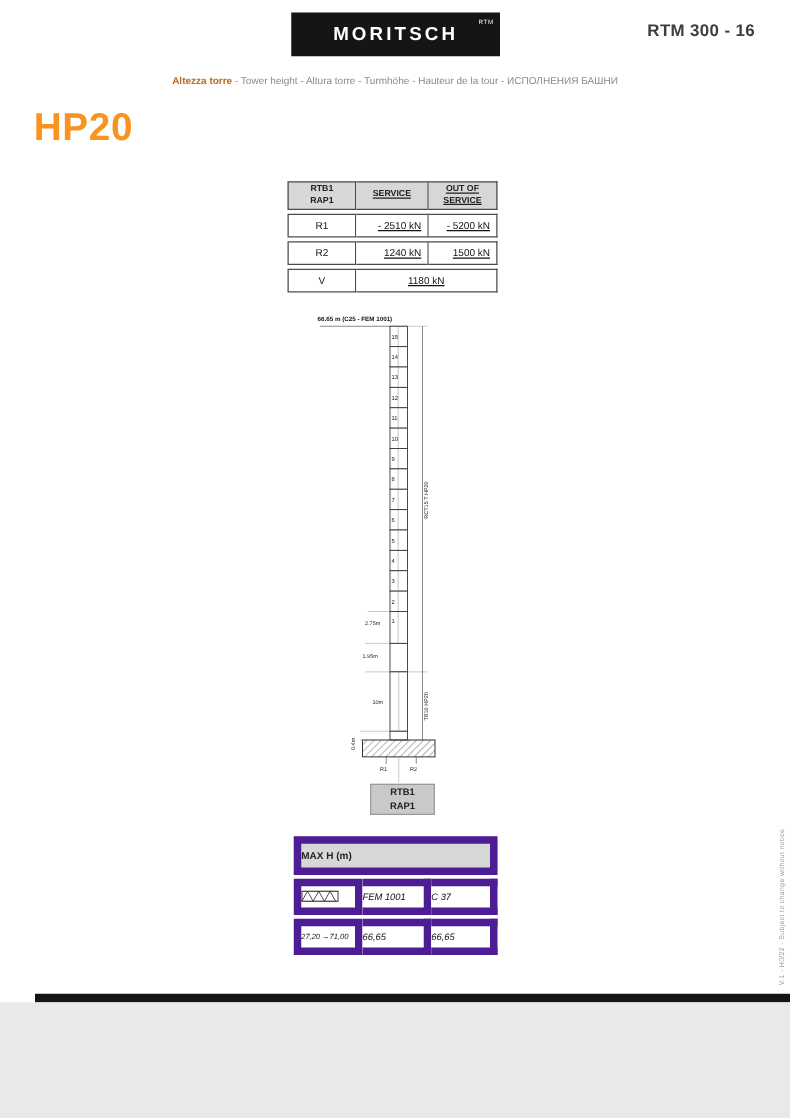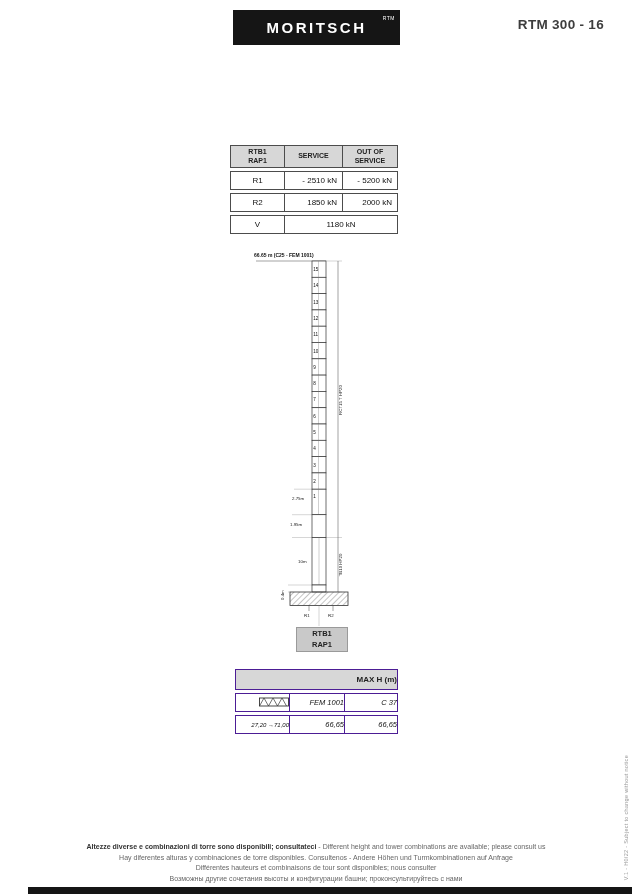--- a/index.html
+++ b/index.html
@@ -1,17 +1,17 @@
 <!DOCTYPE html>
 <html><head>
 <meta charset="utf-8">
 <style>
   html,body { margin:0; padding:0; background:#e9e9e9; }
   .page {
-    position:relative; width:632px; height:894px; margin:0 auto;
+    position:relative; width:632px; height:802px; margin:0 auto;
     background:#ffffff; overflow:hidden;
     font-family:"Liberation Sans","DejaVu Sans",sans-serif; color:#222;
   }
 
   
   .logo {
     position:absolute; left:233px; top:10px; width:167px; height:35px;
     background:#151515; display:flex; align-items:center; justify-content:center;
   }
   .logo-text { color:#ffffff; font-size:15px; font-weight:bold; letter-spacing:2.5px; }
@@ -21,21 +21,21 @@
   
   .subtitle { position:absolute; top:60px; left:0; width:100%; text-align:center; font-size:8px; color:#8a8a8a; }
   .subtitle-primary { font-weight:bold; color:#bf6a1a; }
 
   
   .page-title { position:absolute; left:27px; top:84px; font-size:31px; font-weight:bold; color:#f7931e; letter-spacing:0.5px; }
 
   
   .load-table { position:absolute; left:230px; top:142px; border-collapse:separate; border-spacing:0 3px; }
   .load-table th, .load-table td { border:1px solid #4c4c4c; text-align:center; padding:0; }
-  .load-table th + th, .load-table td + td { border-left:none; }
+  .load-table th + th, .load-table td + td { border-left:none;text-decoration:underline; }
   .load-table th { background:#d7d7d7; font-size:7px; line-height:1.15; height:21px; font-weight:bold; color:#222; }
   .load-table td { height:17px; font-size:8px; color:#111; background:#fff; }
   .lt-num { text-align:right !important; padding-right:5px !important; }
 
   
   .diagram-svg { position:absolute; left:230px; top:248px; }
   .seg-box { fill:#ffffff; stroke:#333; stroke-width:0.7; }
   .seg-divider { stroke:#777; stroke-width:0.35; }
   .seg-num { font-size:4.6px; fill:#111; }
   .dim-text { font-size:4.4px; fill:#222; }
@@ -44,21 +44,21 @@
   .ext-line { stroke:#888; stroke-width:0.35; }
 
   .base-plate {
     position:absolute; left:296px; top:627px; width:50px; height:23px;
     background:#c9c9c9; border:0.5px solid #9a9a9a; text-align:center;
     font-size:7.5px; font-weight:bold; line-height:11px; color:#222;
   }
 
   
   .maxh-table { position:absolute; left:235px; top:666px; border-collapse:separate; border-spacing:0 3px; }
-  .maxh-table th, .maxh-table td { border:1px solid #4c1d95; text-align:right; padding:0; background:#fff; }
+  .maxh-table th, .maxh-table td { border:6px solid #4c1d95; text-align:left; padding:0; background:#fff; }
   .maxh-table th + th, .maxh-table td + td { border-left:none; }
   .maxh-table th { background:#d7d7d7; font-size:8px; font-weight:bold; height:19px; color:#222; }
   .maxh-table td { height:17px; font-size:7.5px; color:#111;font-style:italic; }
   .mh-range { font-size:6px !important; }
 
   
   .footer { position:absolute; top:842px; left:0; width:100%; text-align:center; font-size:7px; color:#666; line-height:1.5; }
   .footer-bold { font-weight:bold; color:#333; }
 
   .bottom-bar { position:absolute; left:28px; right:0; bottom:0; height:7px; background:#151515; }
@@ -73,21 +73,25 @@
 <body>
 
 <div class="page">
 
   <div class="logo">
     <span class="logo-text">MORITSCH</span>
     <span class="logo-sub">RTM</span>
   </div>
   <div class="model-number">RTM 300 - 16</div>
 
-
+  <div class="subtitle">
+    <span class="subtitle-primary">Altezza torre</span><span> - Tower height - Altura torre - Turmhöhe - Hauteur de la tour - ИСПОЛНЕНИЯ БАШНИ</span>
+  </div>
+
+  <div class="page-title">HP20</div>
 
   <table class="load-table">
     <colgroup>
         <col style="width:55px">
         <col style="width:58px">
         <col style="width:55px">
       </colgroup>
     <tbody>
         <tr>
       <th>
@@ -100,22 +104,22 @@
         <div>SERVICE</div>
       </th>
     </tr>
     <tr>
       <td>R1</td>
       <td class="lt-num">- 2510 kN</td>
       <td class="lt-num">- 5200 kN</td>
     </tr>
     <tr>
       <td>R2</td>
-      <td class="lt-num">1850 kN</td>
-      <td class="lt-num">2000 kN</td>
+      <td class="lt-num">1240 kN</td>
+      <td class="lt-num">1500 kN</td>
     </tr>
     <tr>
       <td>V</td>
       <td colspan="2">1180 kN</td>
     </tr>
   </tbody>
     </table>
 
   <svg class="diagram-svg" width="170" height="380" viewBox="0 0 170 380">
     <defs>

